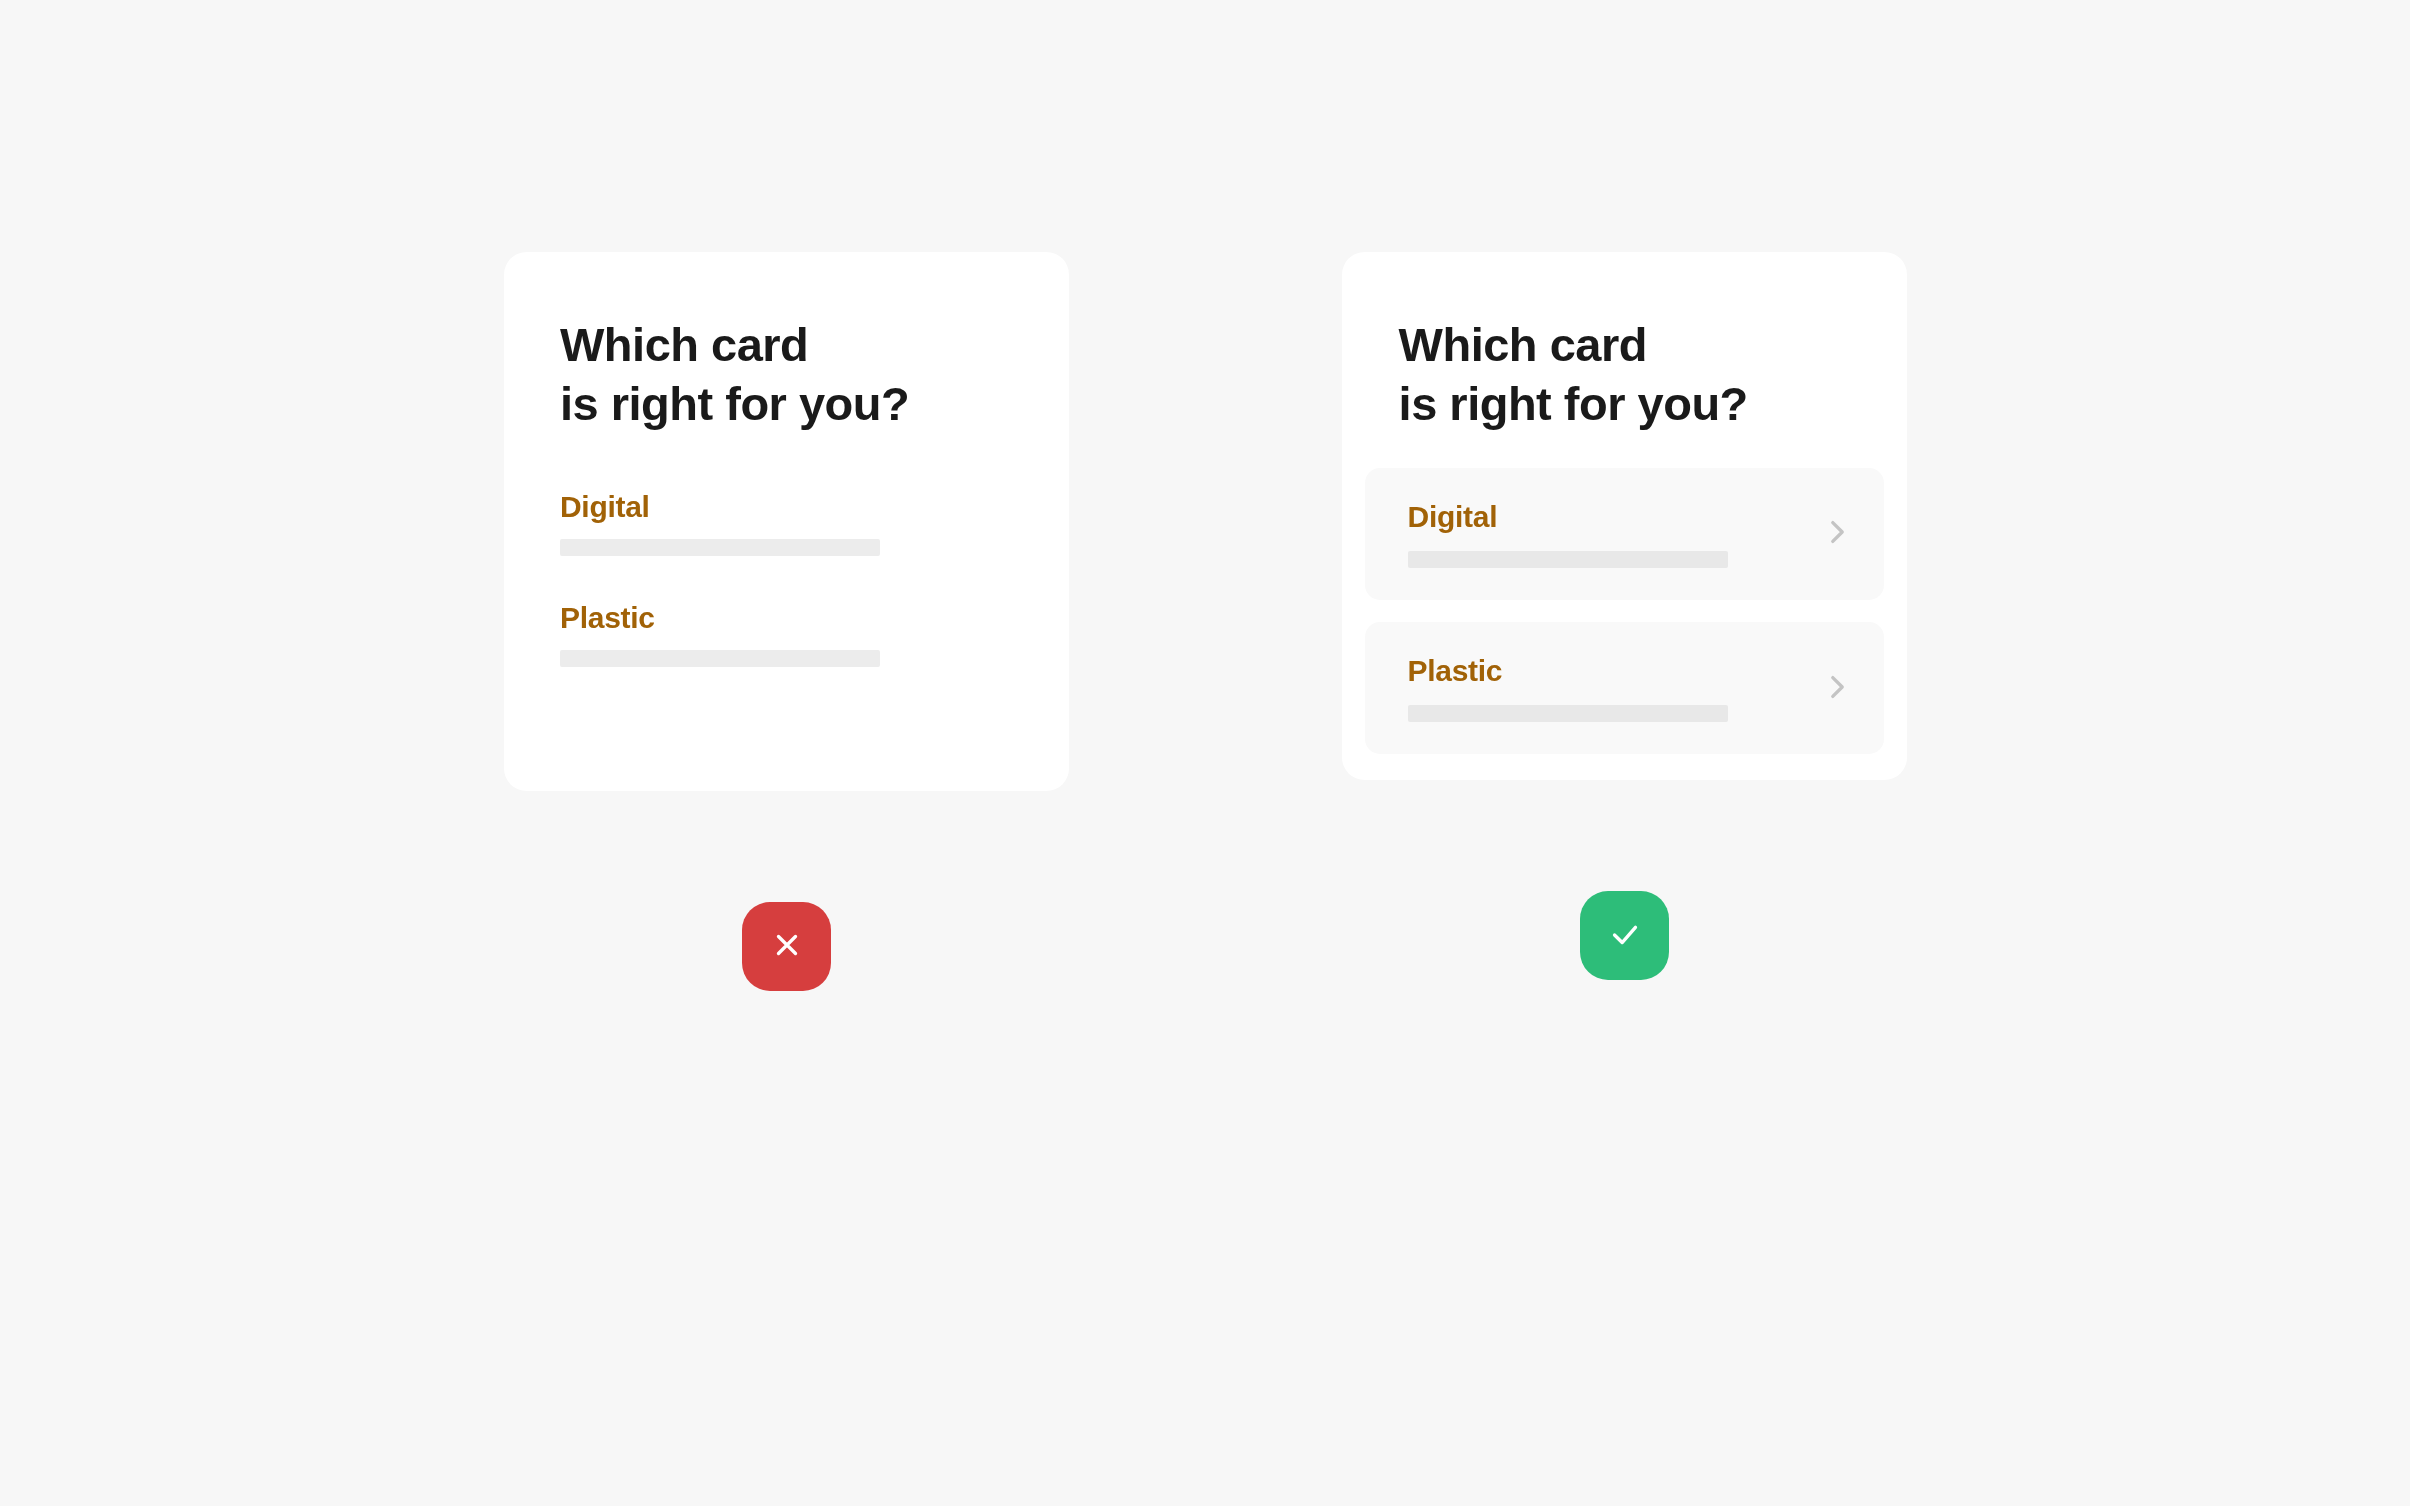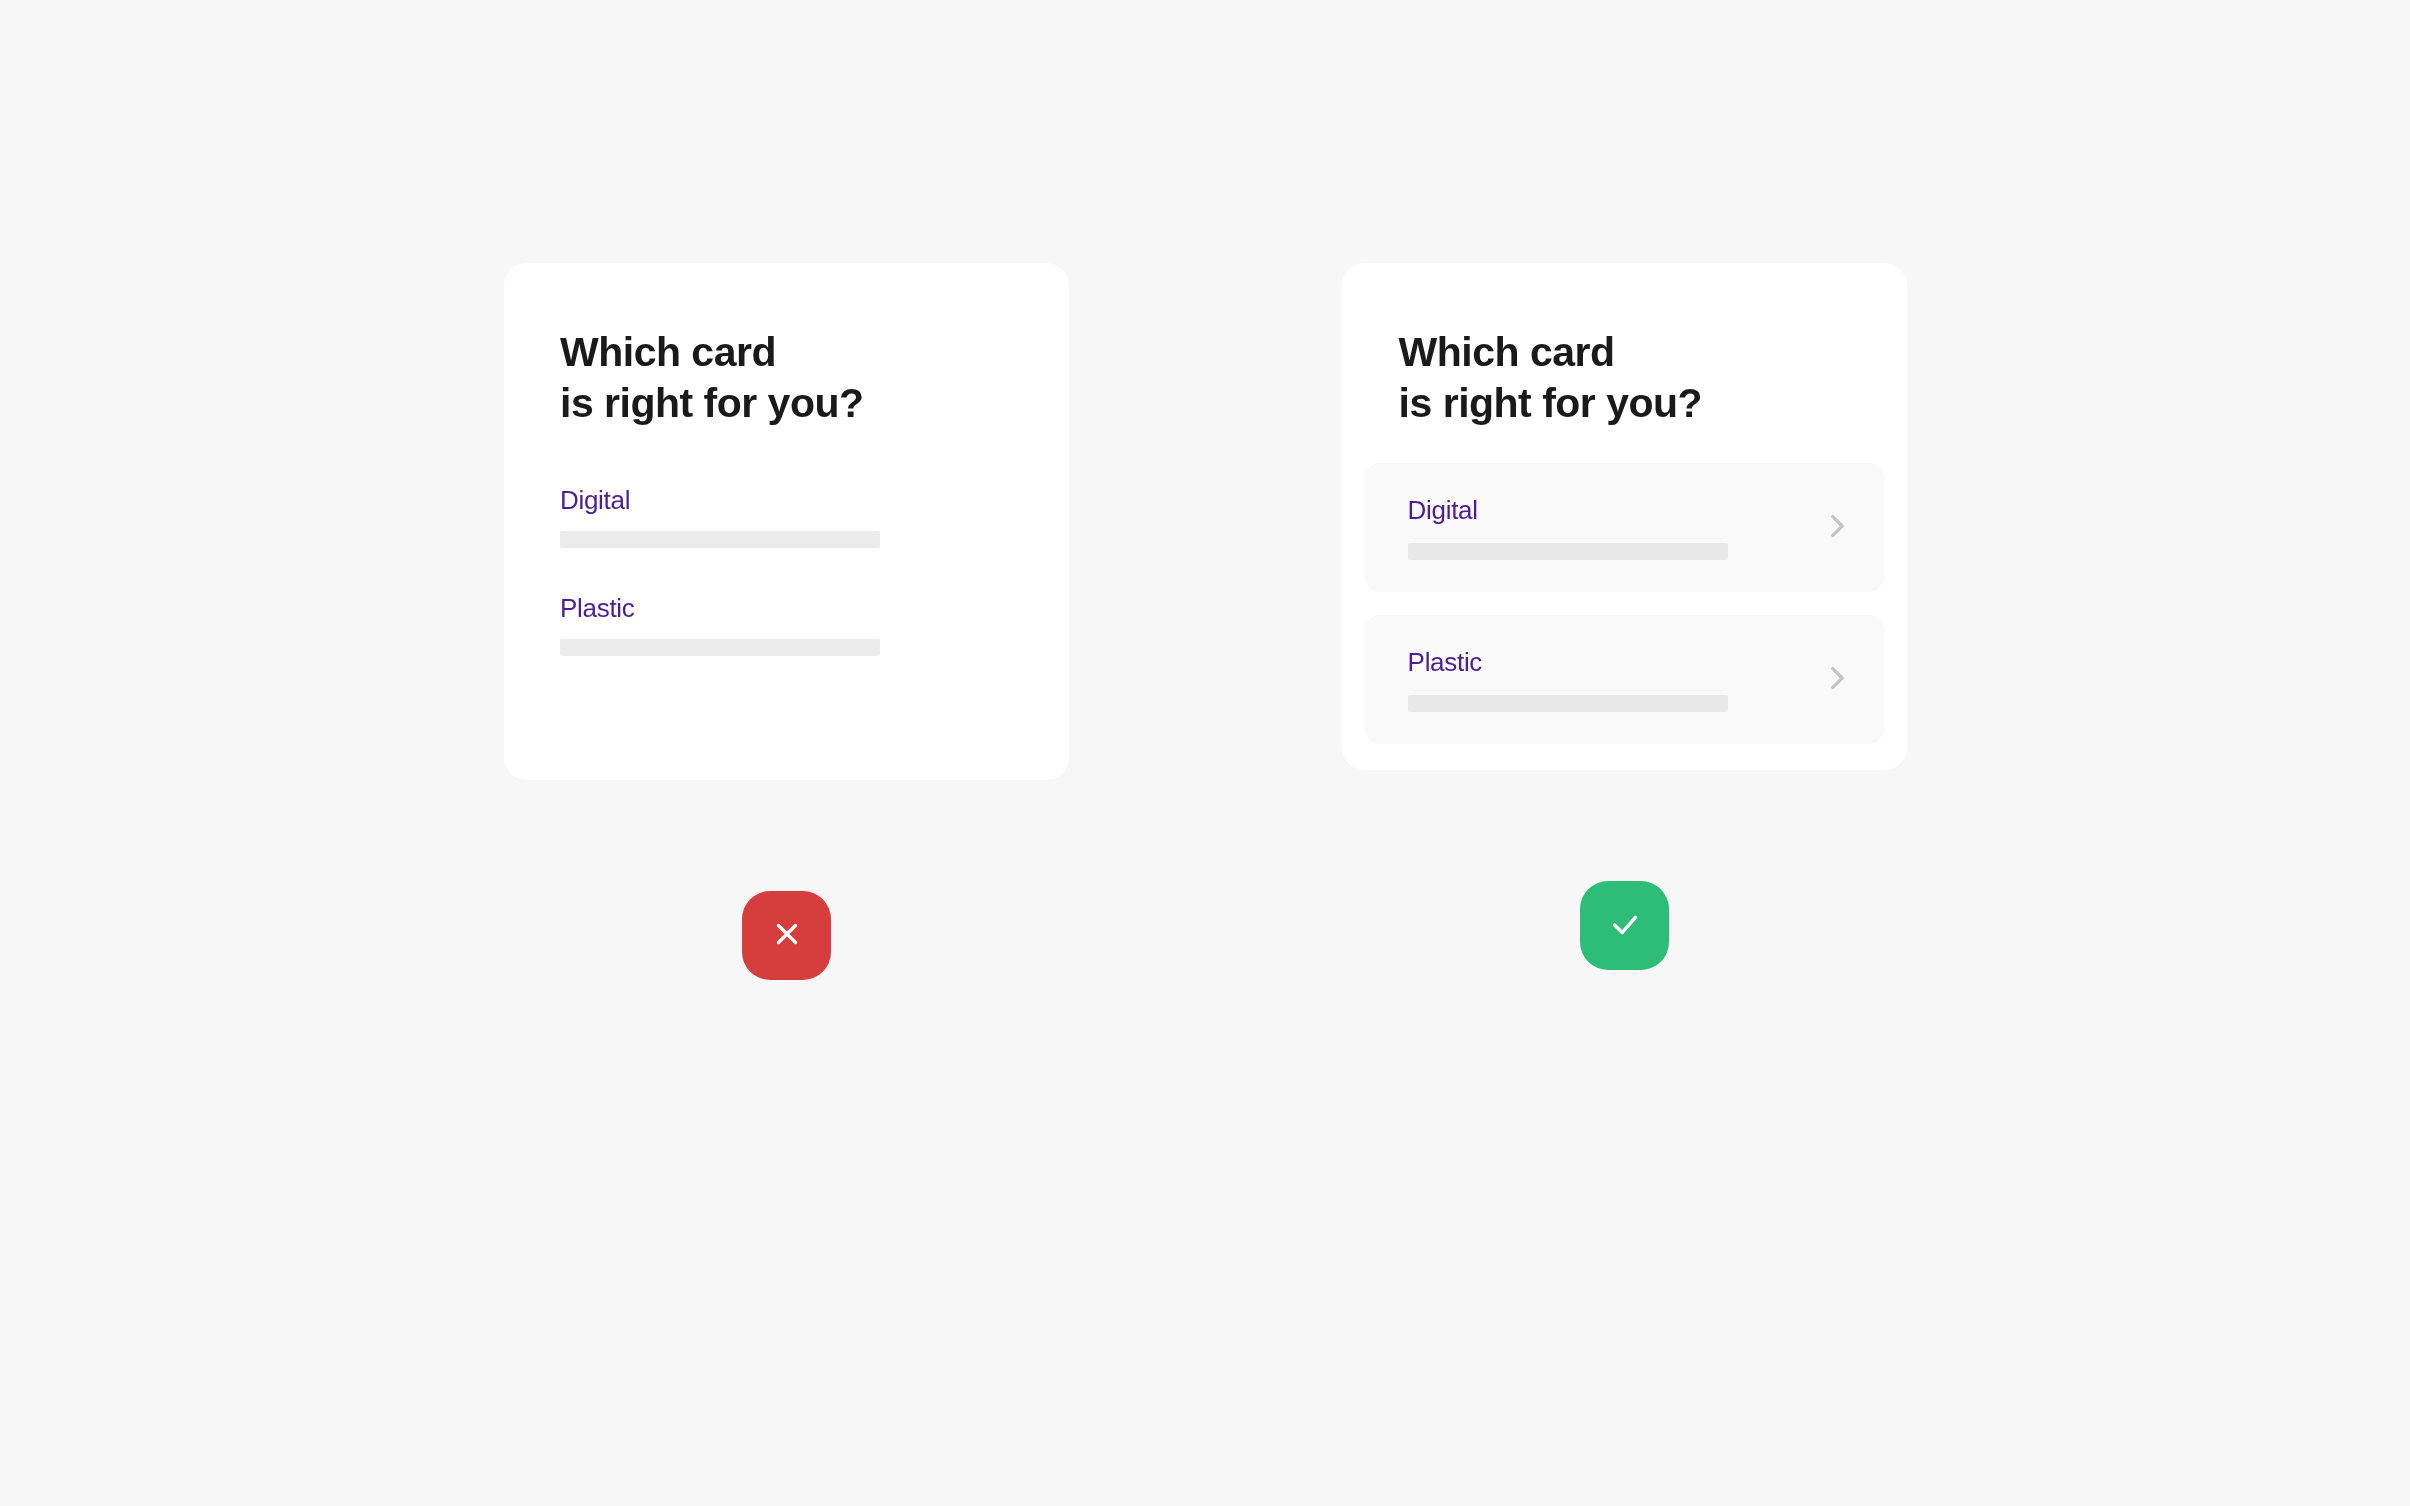--- a/index.html
+++ b/index.html
@@ -30,41 +30,41 @@
     .card {
       background: #ffffff;
       border-radius: 22.6px;
       width: 565px;
       padding: 64px 56px 56px 56px;
     }
     .card-right {
       padding: 64px 22.6px 26px 22.6px;
     }
     .card-title {
-      font-size: 41px;
+      font-size: 47px;
       font-weight: 700;
       line-height: 1.25;
       color: #1a1a1a;
       letter-spacing: -0.5px;
       margin-bottom: 56px;
     }
     .card-right .card-title {
       margin-left: 34px;
       margin-bottom: 34px;
     }
     .option-plain {
       margin-bottom: 45px;
     }
     .option-plain:last-child {
       margin-bottom: 68px;
     }
     .option-label {
-      font-size: 26px;
-      font-weight: 400;
-      color: #4c1d95;
+      font-size: 30px;
+      font-weight: 700;
+      color: #a16207;
       letter-spacing: -0.3px;
       margin-bottom: 15px;
     }
     .placeholder-bar {
       background: #ececec;
       height: 17px;
       width: 320px;
       border-radius: 1.9px;
     }
     .option-boxed {

